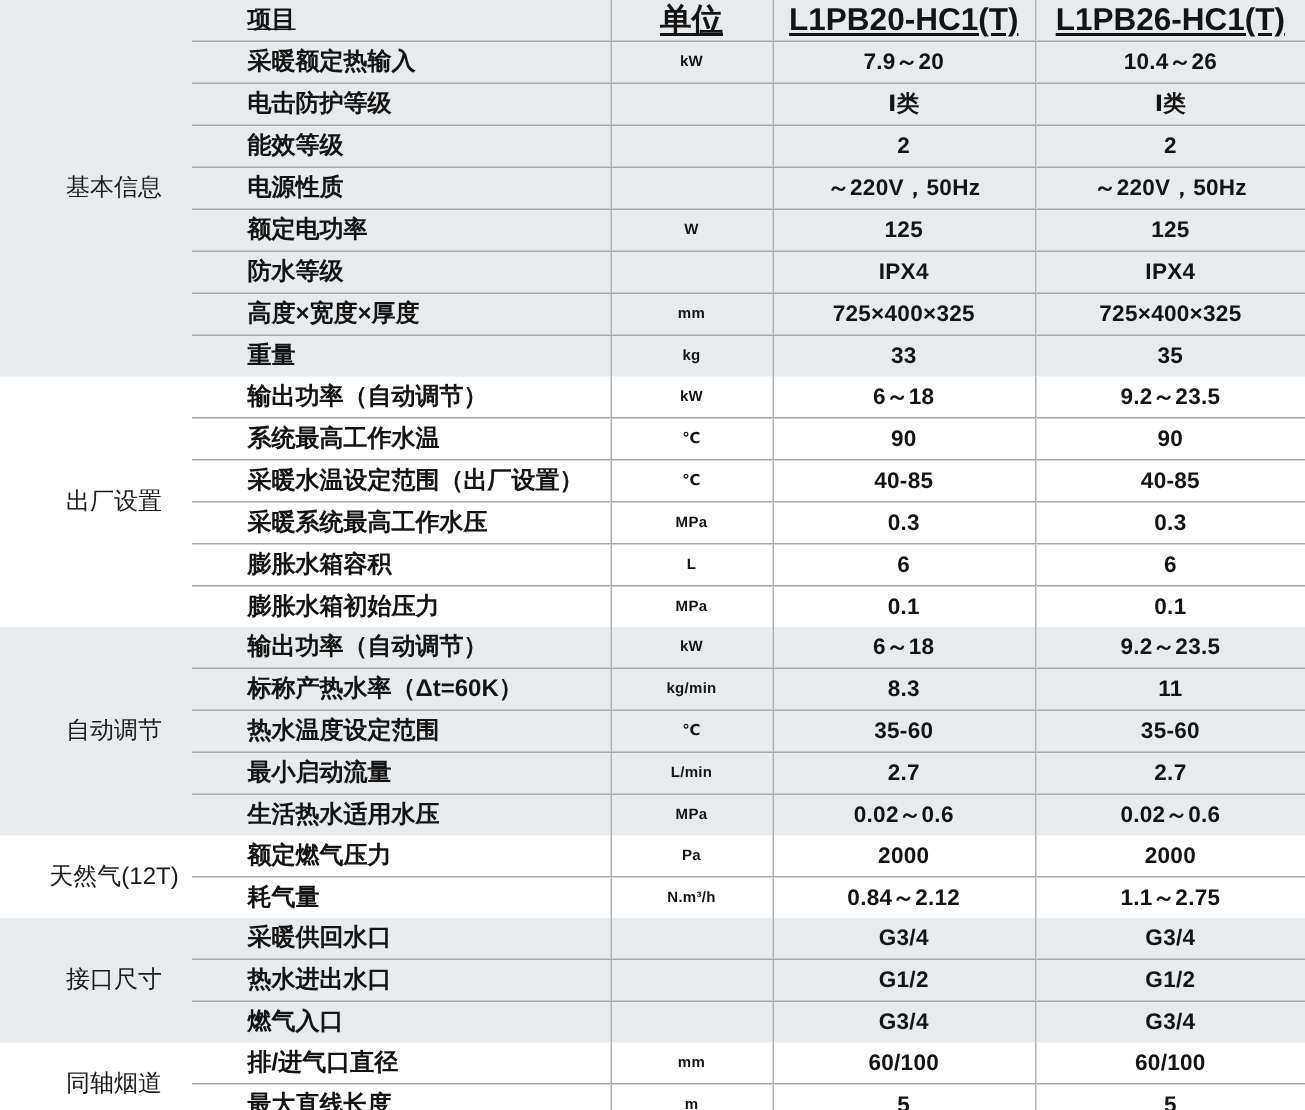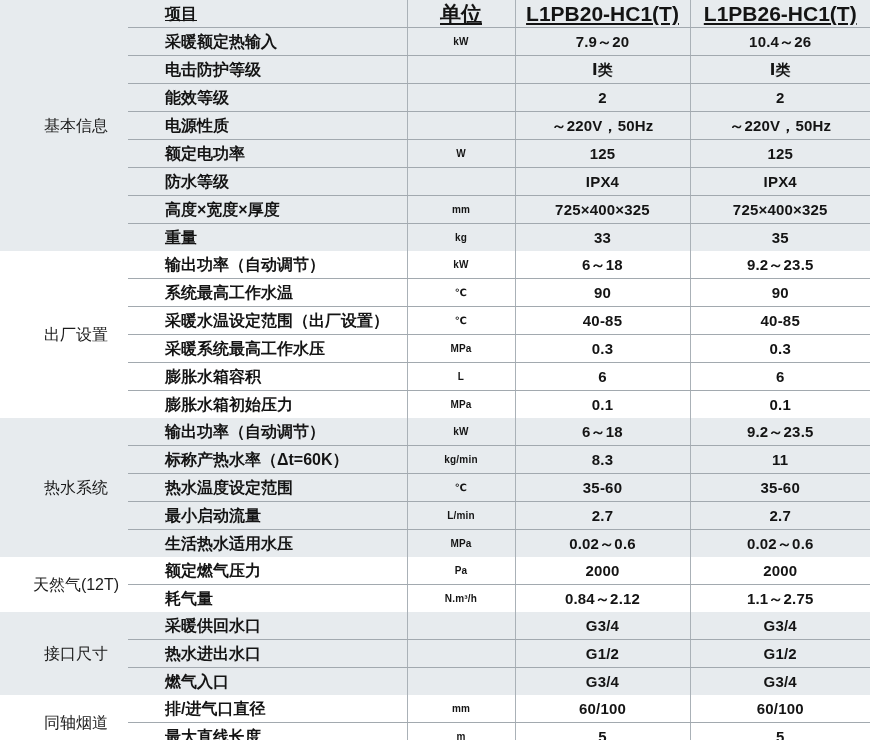--- a/index.html
+++ b/index.html
@@ -177,21 +177,21 @@
       </tr>
       <tr data-name="table-row">
         <td class="item" data-name="item-cell">膨胀水箱初始压力</td>
         <td class="unit val" data-name="unit-cell">MPa</td>
         <td class="v val" data-name="value-cell-model1">0.1</td>
         <td class="v val" data-name="value-cell-model2">0.1</td>
       </tr>
     </tbody>
     <tbody class="shaded" data-name="section-2">
       <tr data-name="table-row">
-        <td class="cat" data-name="category-cell" rowspan="5">热水系统</td>
+        <td class="cat" data-name="category-cell" rowspan="5">自动调节</td>
         <td class="item" data-name="item-cell">输出功率（自动调节）</td>
         <td class="unit val" data-name="unit-cell">kW</td>
         <td class="v val" data-name="value-cell-model1">6～18</td>
         <td class="v val" data-name="value-cell-model2">9.2～23.5</td>
       </tr>
       <tr data-name="table-row">
         <td class="item" data-name="item-cell">标称产热水率（Δt=60K）</td>
         <td class="unit val" data-name="unit-cell">kg/min</td>
         <td class="v val" data-name="value-cell-model1">8.3</td>
         <td class="v val" data-name="value-cell-model2">11</td>

